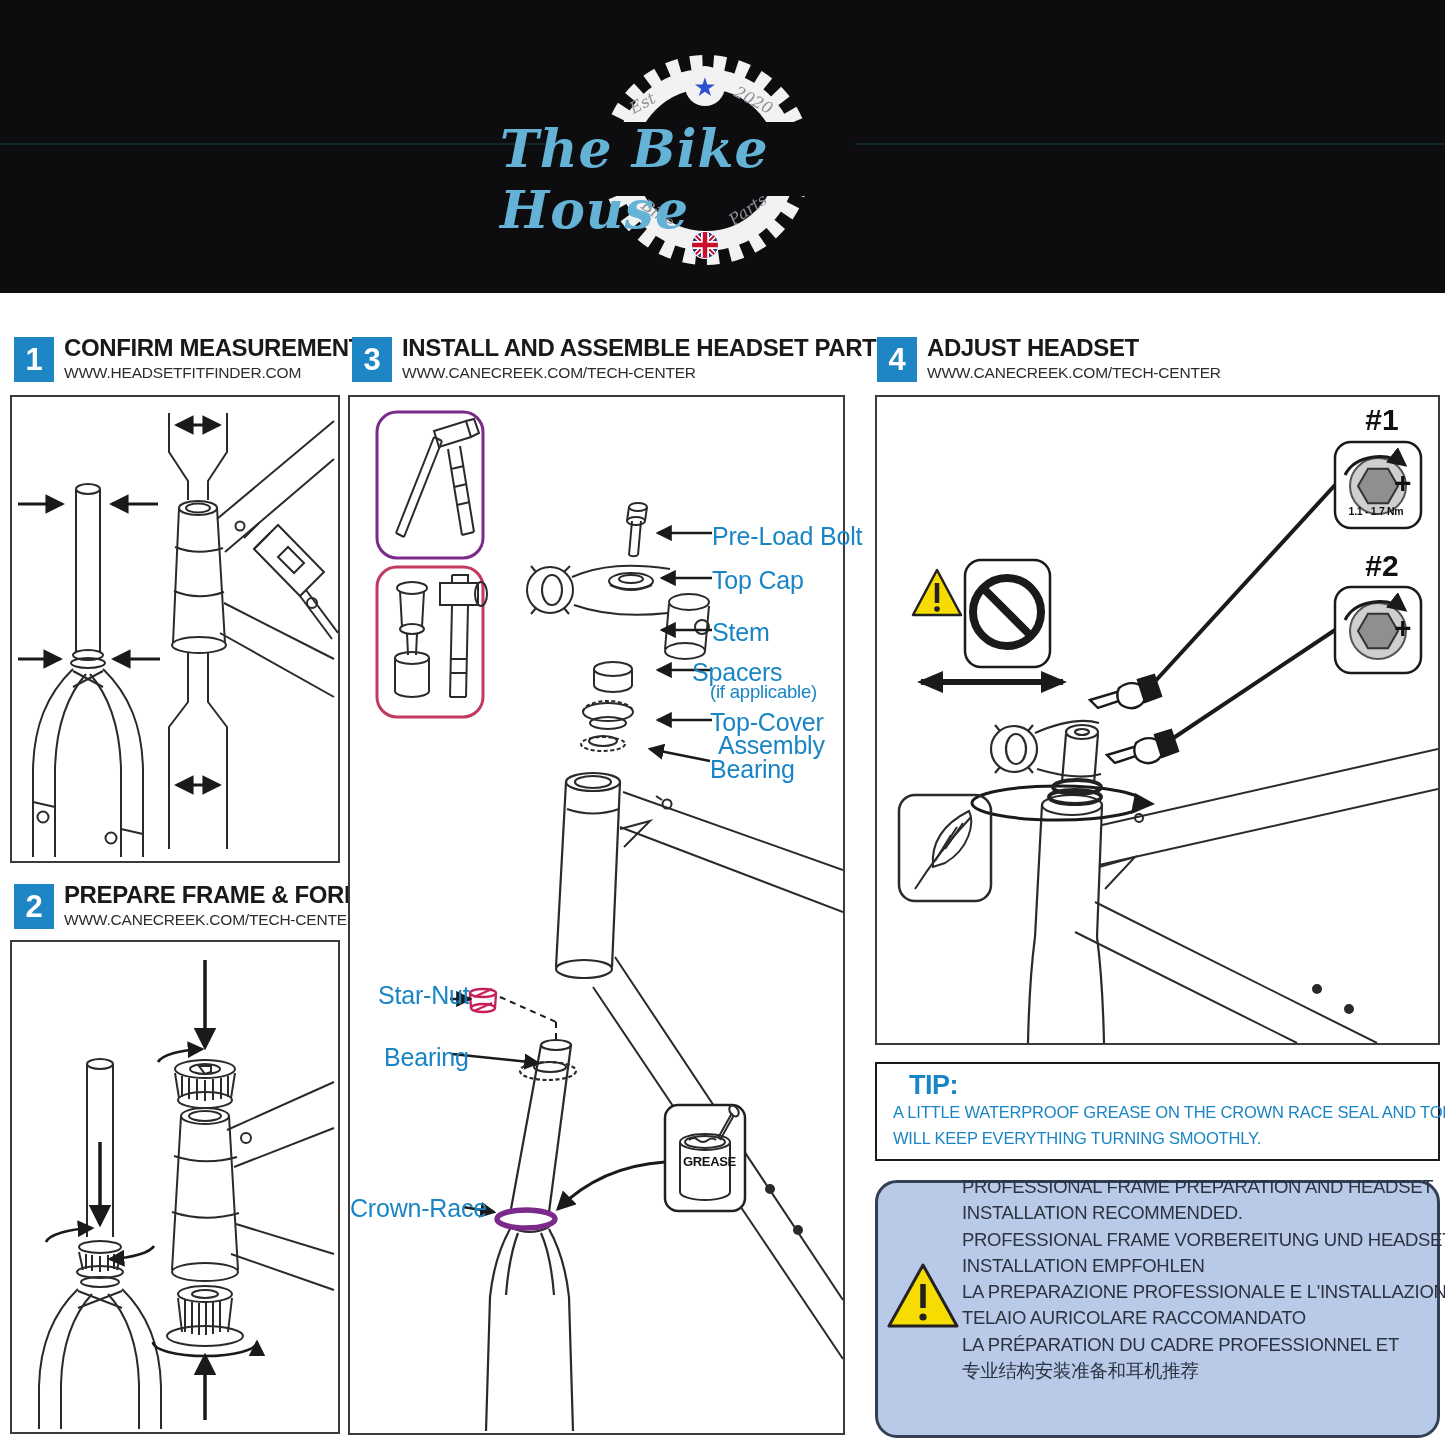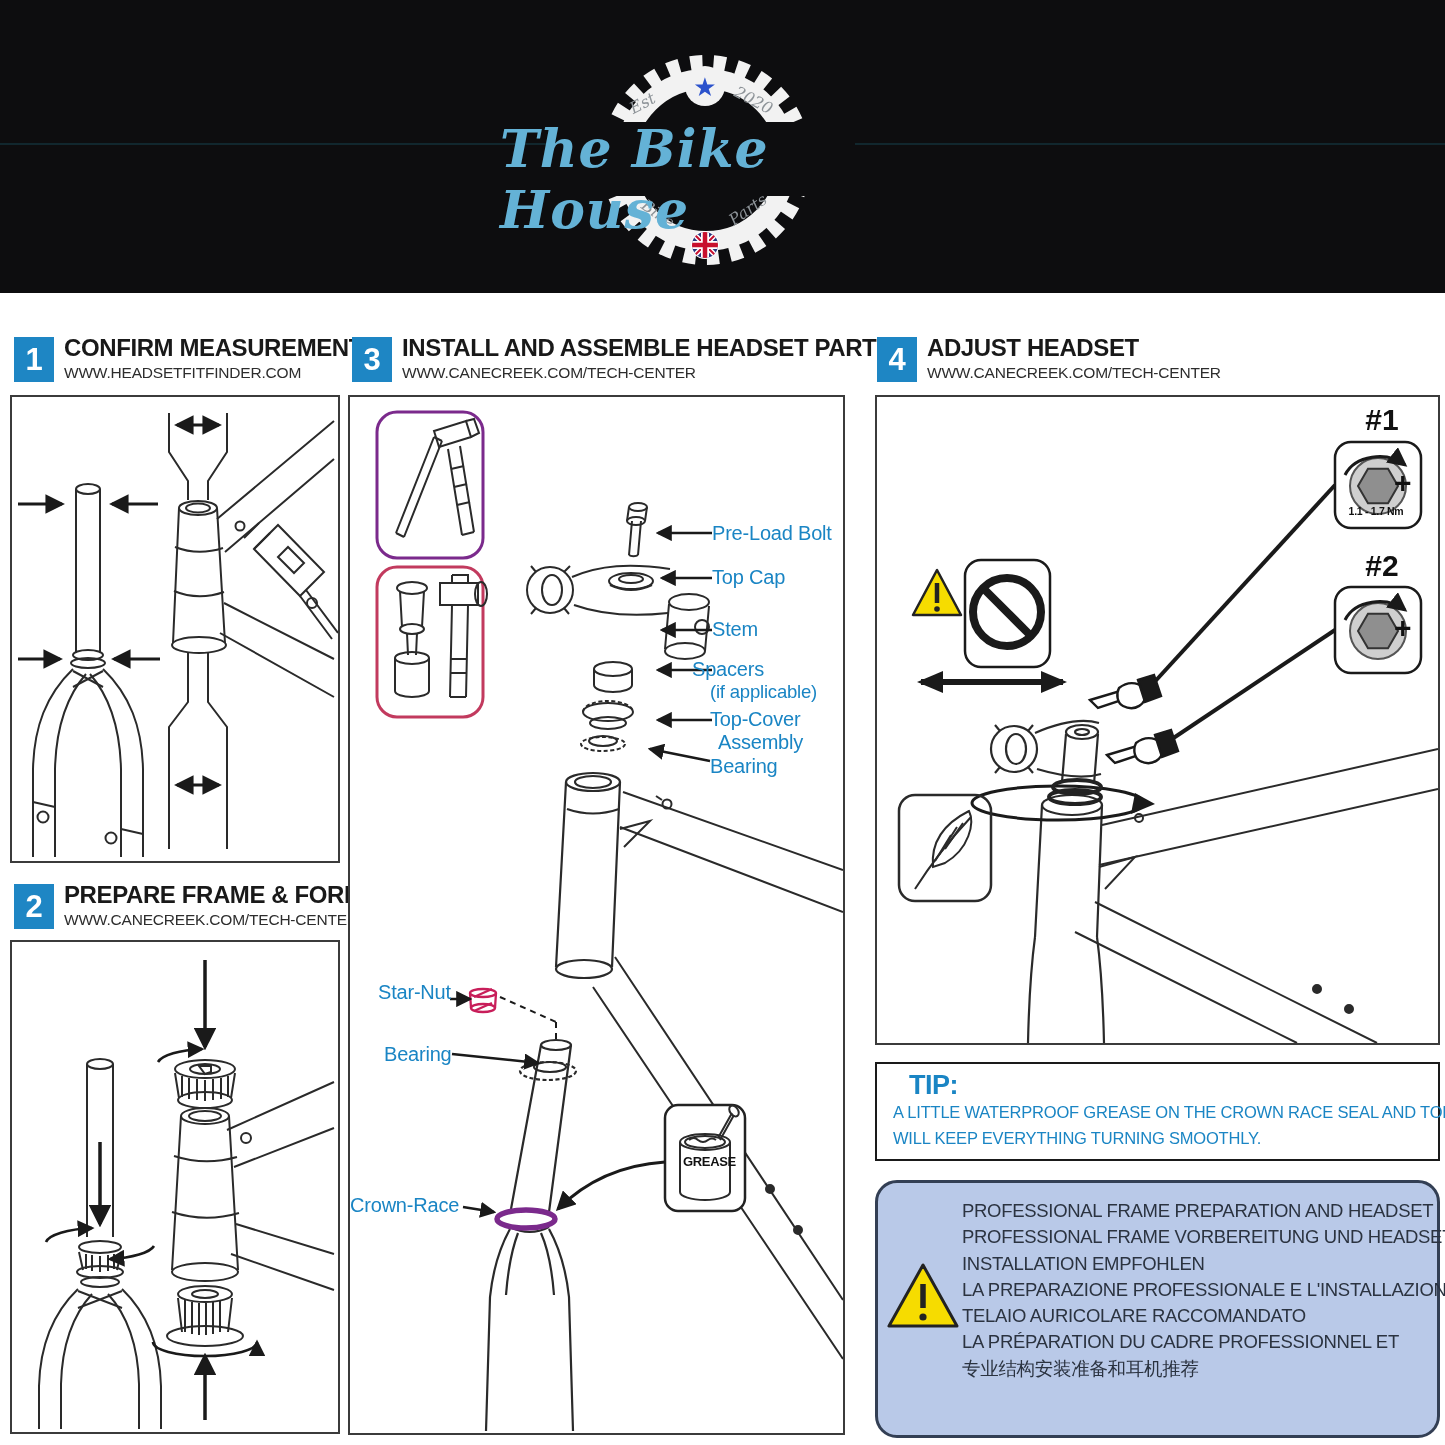--- a/index.html
+++ b/index.html
@@ -12,21 +12,21 @@
   .hdr-line{left:0;top:143px;width:1445px;height:2px;background:#14333c;opacity:.7}
   .brand{left:500px;top:118px;width:410px;text-align:left;color:#64b2d6;
          font-family:"DejaVu Serif",serif;font-style:italic;font-weight:bold;font-size:52px;letter-spacing:1px}
   
   .num{width:40px;height:45px;background:#1E86C4;color:#fff;font-size:31px;font-weight:bold;
        display:flex;align-items:center;justify-content:center}
   .sec-title{font-size:24px;font-weight:bold;color:#191919;letter-spacing:-0.4px;line-height:1.05;white-space:nowrap}
   .sec-url{font-size:15.5px;color:#2d2d2d;letter-spacing:-0.2px;margin-top:4px;white-space:nowrap}
   .panel{border:2px solid #3b3b3b;background:#fff}
   
-  .plabel{color:#1A85C4;font-size:20px;letter-spacing:-0.2px;white-space:nowrap}
+  .plabel{color:#1A85C4;font-size:25px;letter-spacing:-0.2px;white-space:nowrap}
   .plabel.small{font-size:18.5px}
   
   .tipbox{border:2px solid #1a1a1a;background:#fff}
   .tip-h{color:#1A85C4;font-size:27px;font-weight:bold;letter-spacing:-0.5px}
   .tip-t{color:#1A85C4;font-size:16.5px;letter-spacing:-0.2px;white-space:nowrap}
   
   .warnbox{background:#B9C9E8;border:3px solid #333F54;border-radius:22px}
   .warn-line{color:#2b3340;font-size:18.5px;line-height:26.3px;letter-spacing:-0.3px;white-space:nowrap}
   
   .stepnum{font-size:30px;font-weight:bold;color:#111;text-align:center}
@@ -419,22 +419,23 @@
     <div class="tip-t" style="margin-left:16px">A LITTLE WATERPROOF GREASE ON THE CROWN RACE SEAL AND TOP COVER SEAL</div>
     <div class="tip-t" style="margin:7px 0 16px 16px">WILL KEEP EVERYTHING TURNING SMOOTHLY.</div>
   </div>
 
   <div class="abs warnbox" style="left:875px;top:1180px;width:565px;height:258px"></div>
   <svg class="abs" style="left:885px;top:1262px" width="76" height="70" viewBox="0 0 76 70">
     <path d="M38,3 L4,64 L72,64 Z" fill="#F6DC00" stroke="#222" stroke-width="3" stroke-linejoin="round"></path>
     <path d="M38,22 V46" stroke="#222" stroke-width="5.5"></path>
     <circle cx="38" cy="55" r="3.6" fill="#222"></circle>
   </svg>
-  <div class="abs" style="left:962px;top:1198px;width:470px">
+  <div class="abs" style="left:962px;top:1174px;width:470px">
     <div class="warn-line">PROFESSIONAL FRAME PREPARATION AND HEADSET</div>
+    <div class="warn-line">INSTALLATION RECOMMENDED.</div>
     <div class="warn-line">PROFESSIONAL FRAME VORBEREITUNG UND HEADSET-</div>
     <div class="warn-line">INSTALLATION EMPFOHLEN</div>
     <div class="warn-line">LA PREPARAZIONE PROFESSIONALE E L'INSTALLAZIONE</div>
     <div class="warn-line">TELAIO AURICOLARE RACCOMANDATO</div>
     <div class="warn-line">LA PRÉPARATION DU CADRE PROFESSIONNEL ET</div>
     <div class="warn-line">专业结构安装准备和耳机推荐</div>
   </div>
 
 </div>
 

